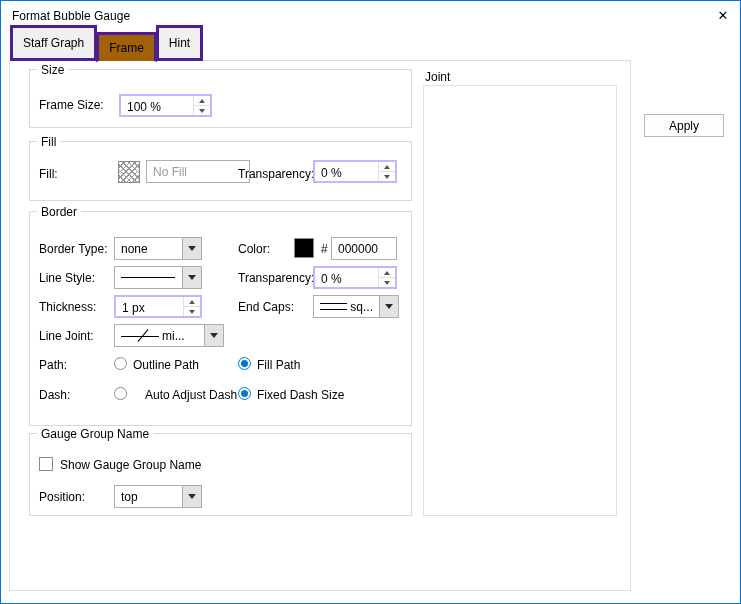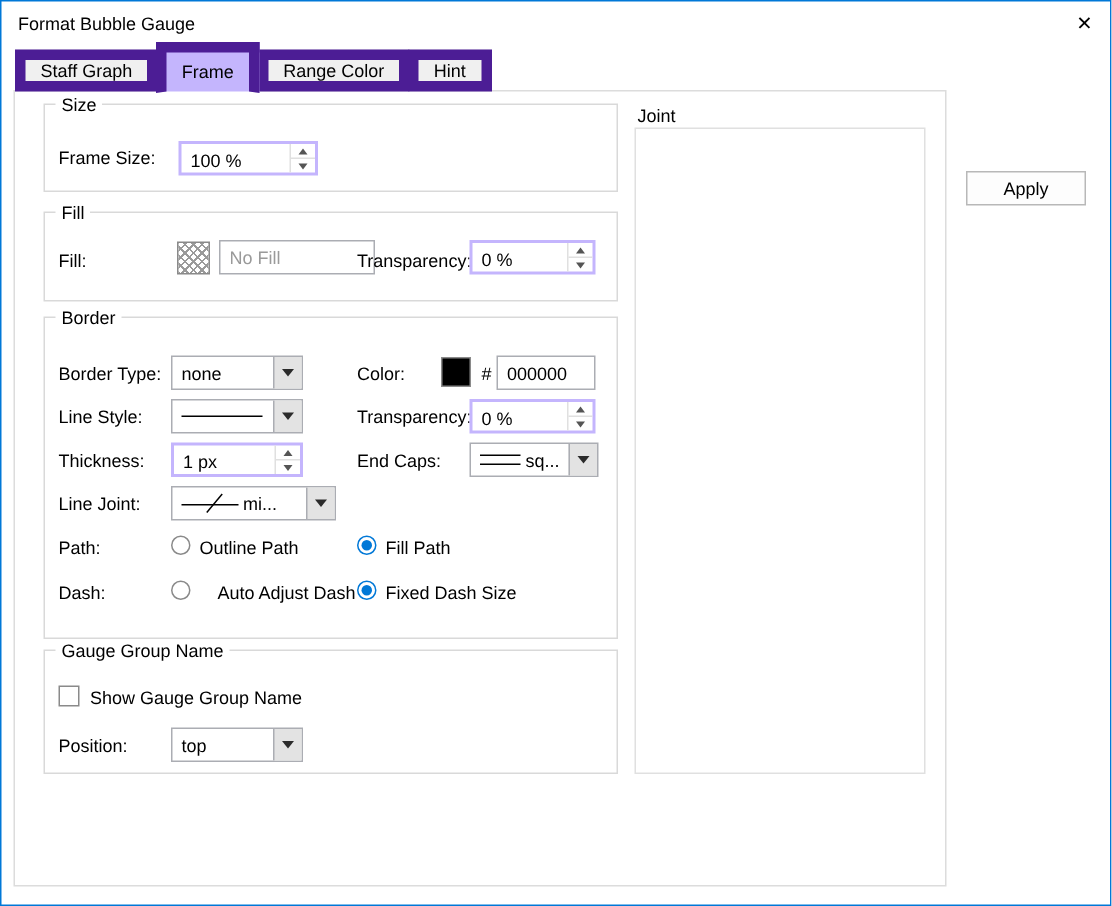--- a/index.html
+++ b/index.html
@@ -20,29 +20,29 @@
   .title { left: 11px; top: 8px; }
   .close-btn {
     left: 703px; top: 0; width: 38px; height: 29px;
     display: flex; align-items: center; justify-content: center;
     font-size: 13px; cursor: pointer;
   }
 
   
   .tabbar { left: 9px; top: 35px; display: flex; align-items: flex-end; height: 25px; }
   .tab {
-    padding: 0 10px;
+    padding: 8px 10px;
     background: #f0f0f0;
-    border: 7px solid #4c1d95;
+    border: 3px solid #4c1d95;
     margin-right: -1px;
     position: relative; z-index: 1;
     cursor: pointer;
   }
   .tab.active {
-    background: #c4b5fd;
+    background: #a16207;
     padding-top: 6px; padding-bottom: 6px;
     z-index: 3;
     margin-bottom: -1px;
     border-bottom: 1px solid #ffffff;
   }
 
   .panel {
     left: 8px; top: 59px; width: 622px; height: 531px;
     border: 1px solid #dcdcdc; background: #fff;
   }
@@ -117,21 +117,20 @@
 <body>
 
 <div class="window">
 
   <div class="abs title">Format Bubble Gauge</div>
   <div class="abs close-btn">✕</div>
 
   <div class="abs tabbar">
     <div class="tab">Staff Graph</div>
     <div class="tab active">Frame</div>
-    <div class="tab">Range Color</div>
     <div class="tab">Hint</div>
   </div>
 
   <div class="abs panel"></div>
 
   <div class="abs group" style="left:28px; top:68px; width:383px; height:59px;"></div>
   <div class="abs group-label" style="left:36px; top:62px;">Size</div>
   <div class="abs" style="left:38px; top:97px;">Frame Size:</div>
   <div class="abs spinner" style="left:118px; top:93px; width:93px;">
     <div class="value">100 %</div>

